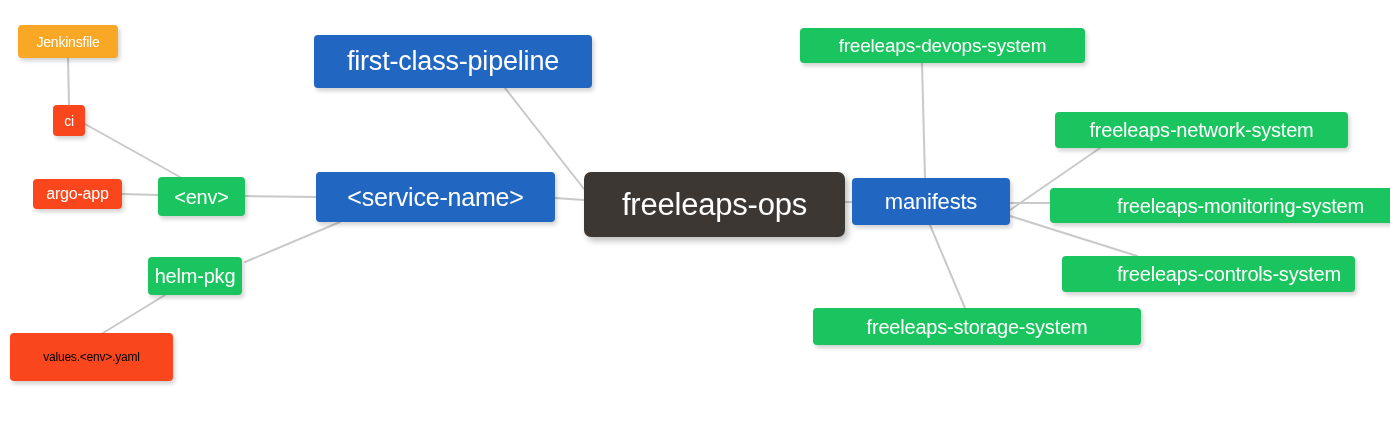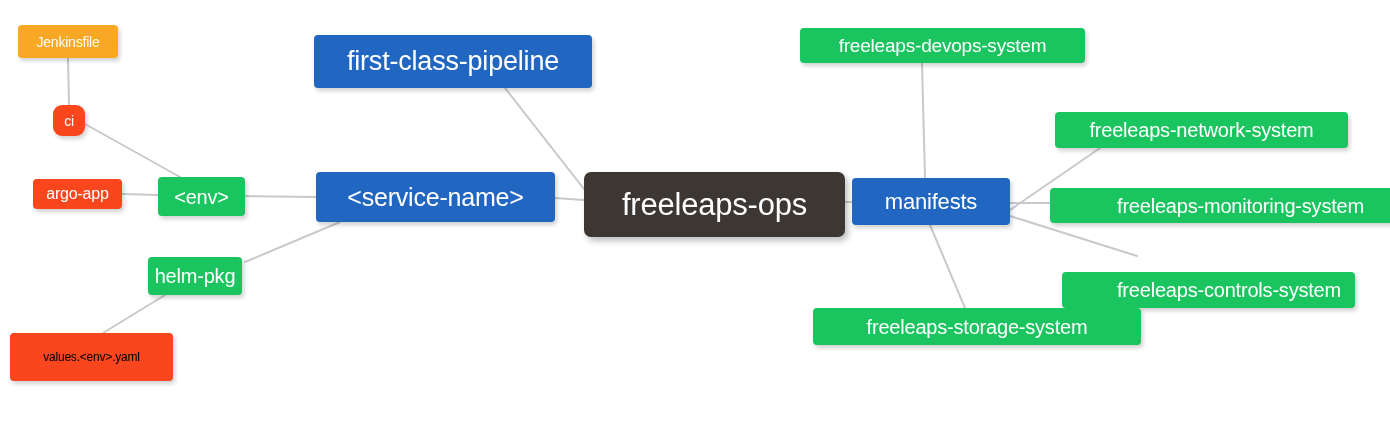--- a/index.html
+++ b/index.html
@@ -65,23 +65,23 @@
       <line x1="1010" y1="216" x2="1137" y2="256" stroke="#c9c9c9" stroke-width="2" stroke-linecap="round"></line>
       <line x1="930" y1="225" x2="965" y2="308" stroke="#c9c9c9" stroke-width="2" stroke-linecap="round"></line>
     </svg>
   <div id="node-layer">
       <div class="node node-root" style="left: 584px; top: 172px; width: 261px; height: 65px; background: rgb(60, 55, 51); font-size: 31px; color: rgb(255, 255, 255);">freeleaps-ops</div>
       <div class="node" style="left: 314px; top: 35px; width: 278px; height: 53px; background: rgb(33, 102, 192); font-size: 27px; color: rgb(255, 255, 255);">first-class-pipeline</div>
       <div class="node" style="left: 316px; top: 172px; width: 239px; height: 50px; background: rgb(33, 102, 192); font-size: 25px; color: rgb(255, 255, 255);">&lt;service-name&gt;</div>
       <div class="node" style="left: 852px; top: 178px; width: 158px; height: 47px; background: rgb(33, 102, 192); font-size: 22px; color: rgb(255, 255, 255);">manifests</div>
       <div class="node" style="left: 158px; top: 177px; width: 87px; height: 39px; background: rgb(26, 196, 94); font-size: 20px; color: rgb(255, 255, 255);">&lt;env&gt;</div>
       <div class="node" style="left: 148px; top: 257px; width: 94px; height: 38px; background: rgb(26, 196, 94); font-size: 20px; color: rgb(255, 255, 255);">helm-pkg</div>
-      <div class="node" style="left: 53px; top: 105px; width: 32px; height: 31px; background: rgb(249, 70, 28); font-size: 14px; color: rgb(255, 255, 255); border-radius: 9px;">ci</div>
+      <div class="node" style="left: 53px; top: 105px; width: 32px; height: 31px; background: rgb(249, 70, 28); font-size: 14px; color: rgb(255, 255, 255);">ci</div>
       <div class="node" style="left: 33px; top: 179px; width: 89px; height: 30px; background: rgb(249, 70, 28); font-size: 16px; color: rgb(255, 255, 255);">argo-app</div>
       <div class="node" style="left: 18px; top: 25px; width: 100px; height: 33px; background: rgb(249, 168, 37); font-size: 14px; color: rgb(255, 255, 255);">Jenkinsfile</div>
       <div class="node" style="left: 10px; top: 333px; width: 163px; height: 48px; background: rgb(249, 70, 28); font-size: 12px; color: #000000;">values.&lt;env&gt;.yaml</div>
       <div class="node" style="left: 800px; top: 28px; width: 285px; height: 35px; background: rgb(26, 196, 94); font-size: 19px; color: rgb(255, 255, 255);">freeleaps-devops-system</div>
       <div class="node" style="left: 1055px; top: 112px; width: 293px; height: 36px; background: rgb(26, 196, 94); font-size: 20px; color: rgb(255, 255, 255);">freeleaps-network-system</div>
       <div class="node" style="left: 1050px; top: 188px; width: 381px; height: 35px; background: rgb(26, 196, 94); font-size: 20px; color: rgb(255, 255, 255);">freeleaps-monitoring-system</div>
-      <div class="node" style="left: 1062px; top: 272px; width: 293px; height: 36px; background: rgb(26, 196, 94); font-size: 20px; color: rgb(255, 255, 255); padding-left: 41px;">freeleaps-controls-system</div>
+      <div class="node" style="left: 1062px; top: 256px; width: 293px; height: 36px; background: rgb(26, 196, 94); font-size: 20px; color: rgb(255, 255, 255); padding-left: 41px;">freeleaps-controls-system</div>
       <div class="node" style="left: 813px; top: 308px; width: 328px; height: 37px; background: rgb(26, 196, 94); font-size: 20px; color: rgb(255, 255, 255);">freeleaps-storage-system</div>
     </div>
 </div>
 
 </body></html>

